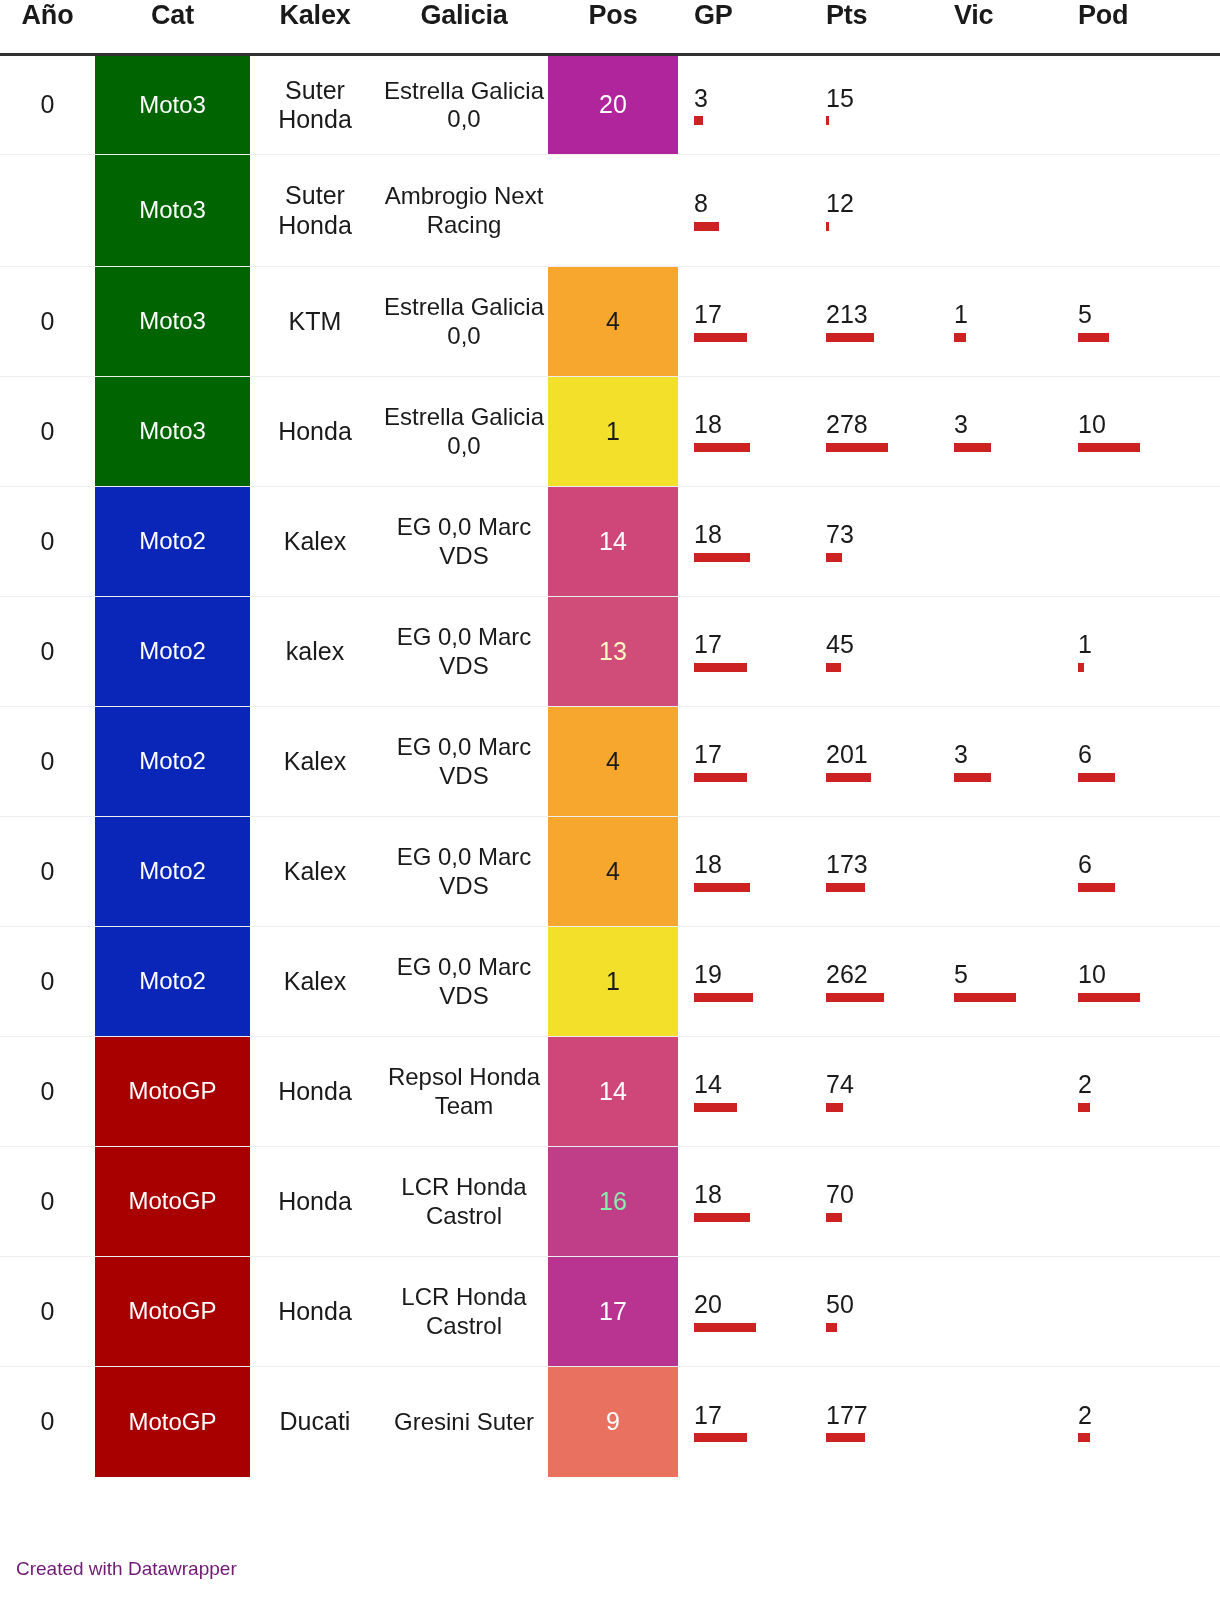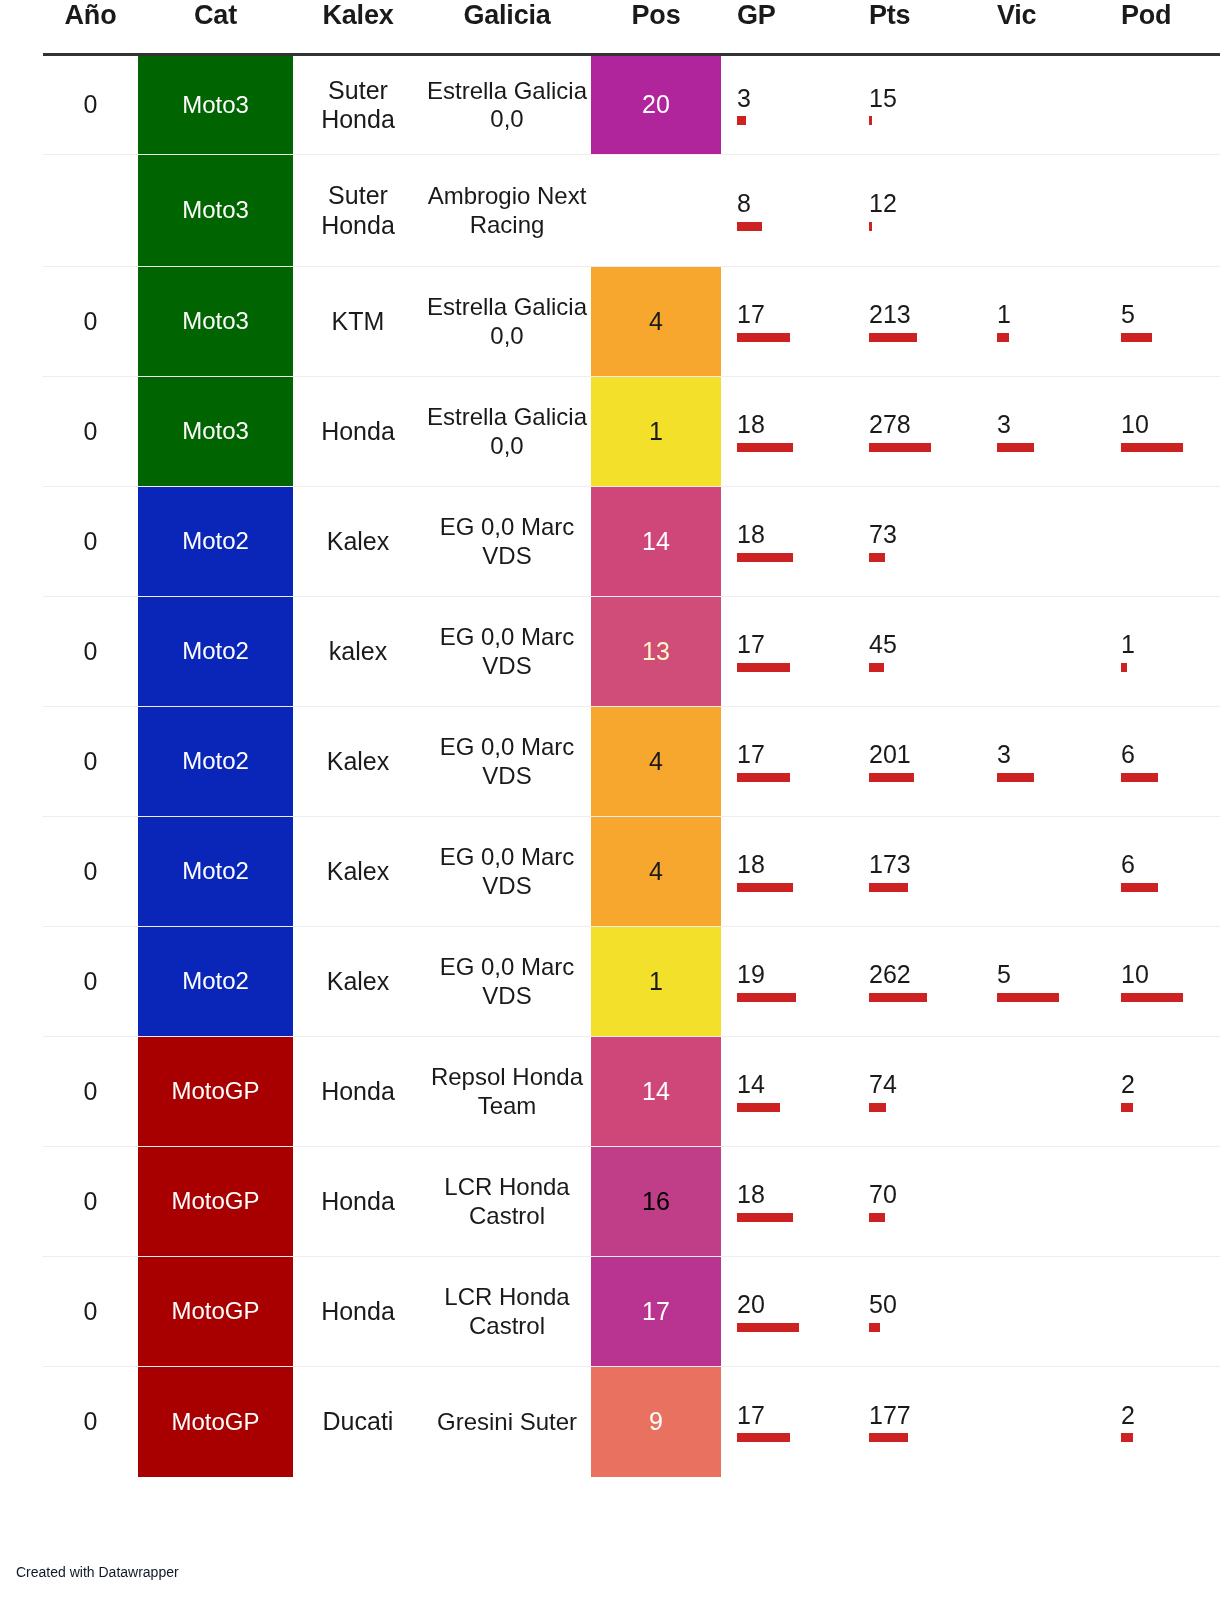--- a/index.html
+++ b/index.html
@@ -12,21 +12,20 @@
     height: 1602px;
     font-family: "Liberation Sans", sans-serif;
     color: #1a1a1a;
     overflow: hidden;
   }
 
   .chart-wrap {
     position: relative;
     width: 1220px;
     height: 1602px;
-    padding-left: 43px;
   }
 
   table.dw-table {
     width: 1220px;
     border-collapse: collapse;
     table-layout: fixed;
   }
 
   
   col.c-ano    { width: 95px; }
@@ -92,22 +91,22 @@
     display: block;
     height: 9px;
     background: #cc2222;
   }
 
   
   .footer {
     position: absolute;
     left: 16px;
     bottom: 22px;
-    font-size: 14px;
-    color: #0f172a;
+    font-size: 19px;
+    color: #701a75;
     text-align: center;
   }
 </style>
 </head>
 <body>
 
 <div class="chart-wrap">
 
   <table class="dw-table">
     <colgroup>
@@ -398,21 +397,21 @@
             <span class="bar-track">
               <span class="bar-fill" style="width: 12px; background: rgb(204, 34, 34);"></span>
             </span>
           </td>
         </tr>
         <tr style="height: 110px;">
           <td class="ano">0</td>
           <td class="cat" style="background: rgb(168, 0, 0);">MotoGP</td>
           <td class="moto">Honda</td>
           <td class="equipo">LCR Honda Castrol</td>
-          <td class="pos" style="background: rgb(192, 61, 136); color: #000000;">16</td>
+          <td class="pos" style="background: rgb(192, 61, 136); color: #86efac;">16</td>
           <td class="barcell">
             <span class="bar-val">18</span>
             <span class="bar-track">
               <span class="bar-fill" style="width: 56px; background: rgb(204, 34, 34);"></span>
             </span>
           </td>
           <td class="barcell">
             <span class="bar-val">70</span>
             <span class="bar-track">
               <span class="bar-fill" style="width: 16px; background: rgb(204, 34, 34);"></span>

